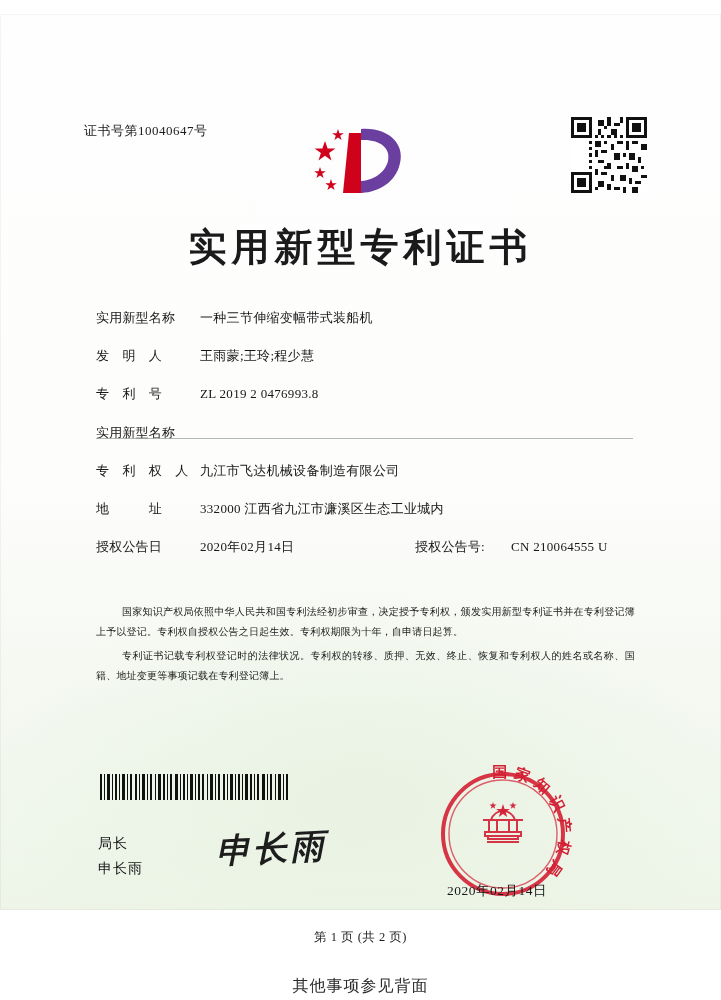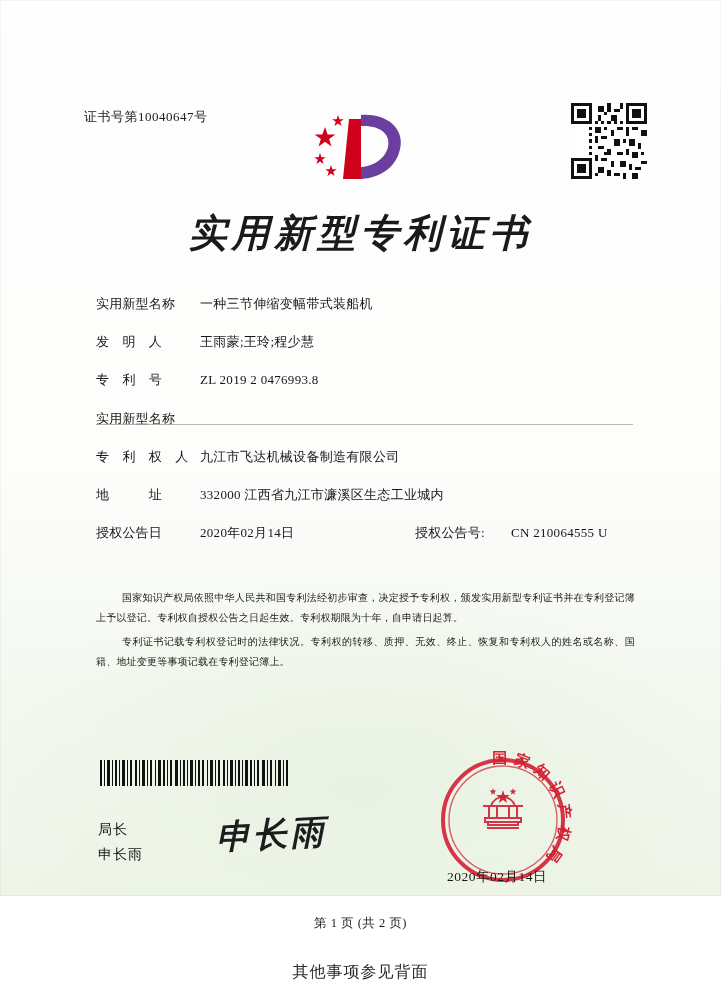--- a/index.html
+++ b/index.html
@@ -14,20 +14,21 @@
     color: #222222;
     overflow: hidden;
   }
   .page {
     position: relative;
     width: 721px;
     height: 896px;
     background:
       radial-gradient(ellipse 520px 300px at 50% 88%, #e8f2e2 0%, rgba(232,242,226,0) 72%),
       linear-gradient(180deg, #fefefe 0%, #fdfdfc 52%, #f4f8f0 78%, #eef5e8 100%);
+    margin-top: 14px;
   }
   
   .page::after {
     content: "";
     position: absolute;
     inset: 0;
     box-shadow: inset 0 0 0 1px rgba(0,0,0,0.04);
     pointer-events: none;
   }
 
@@ -66,21 +67,20 @@
     position: absolute;
     left: 0;
     right: 0;
     top: 208px;
     text-align: center;
     font-size: 38px;
     font-weight: bold;
     letter-spacing: 5px;
     color: #1a1a1a;
     font-family: "DejaVu Serif", "Liberation Serif", serif;
-    font-style: italic;
   }
 
   
   .fields {
     position: absolute;
     left: 96px;
     right: 88px;
     top: 295px;
   }
   .field {

